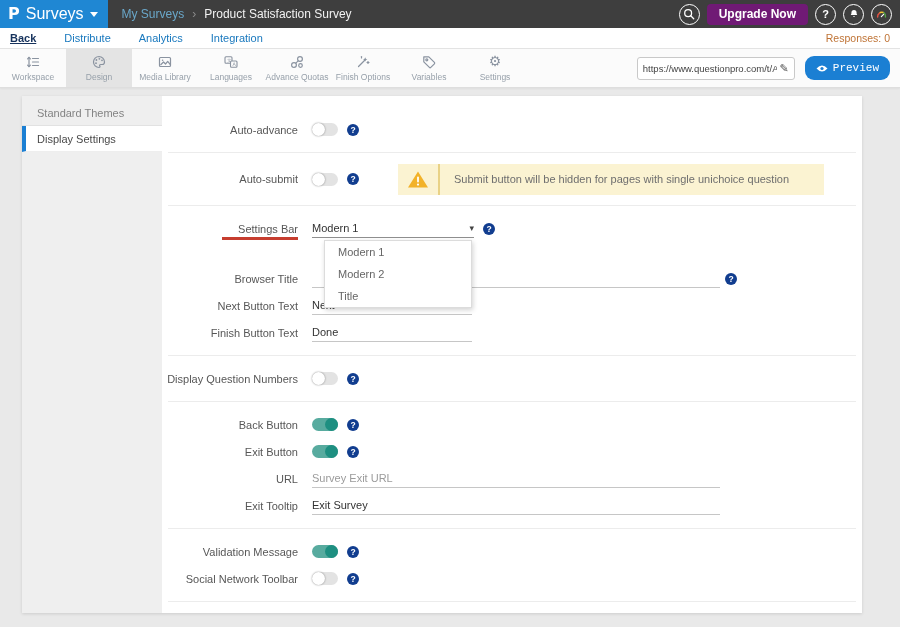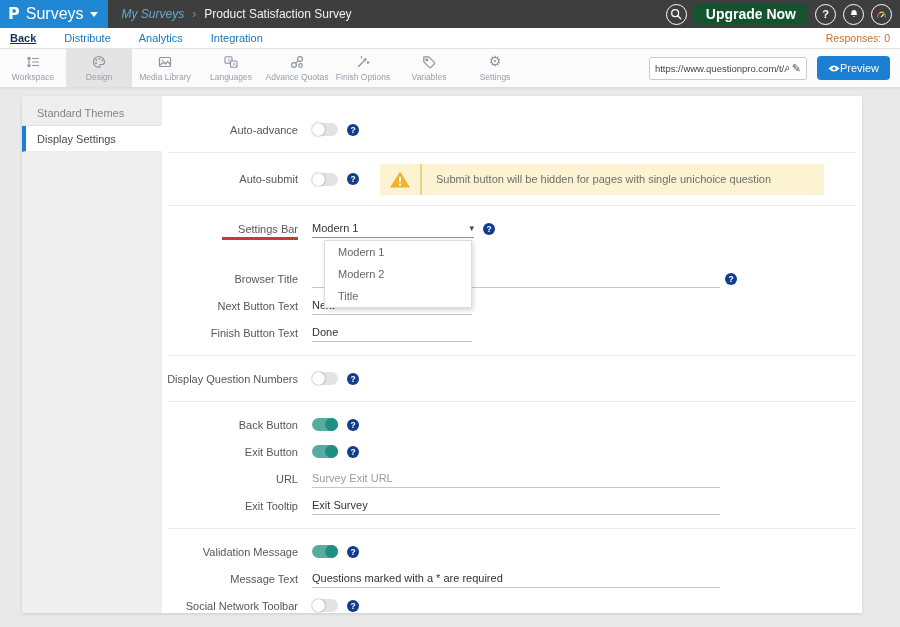--- a/index.html
+++ b/index.html
@@ -6,45 +6,45 @@
   html,body { width:900px; height:627px; }
   body { font-family:"Liberation Sans", sans-serif; background:#e9e9e9; overflow:hidden; position:relative; }
 
   
   .topbar { height:28px; background:#3e3e3e; display:flex; align-items:stretch; }
   .brand { background:#1f87d3; display:flex; align-items:center; padding:0 10px 0 8px; gap:6px; color:#fff; cursor:pointer; }
   .brand .logo { font-weight:bold; font-size:16px; line-height:1; font-family:"DejaVu Sans", sans-serif; }
   .brand .prod { font-size:16px; }
   .caret-down { width:0; height:0; border-left:4px solid transparent; border-right:4px solid transparent; border-top:5px solid #fff; display:inline-block; }
   .crumbs { display:flex; align-items:center; gap:8px; padding-left:14px; }
-  .crumb-parent { color:#6aa7c9; font-size:12px; cursor:pointer;font-style:italic; }
+  .crumb-parent { color:#6aa7c9; font-size:12px; cursor:pointer; }
   .crumb-sep { color:#8b8b8b; font-size:12px; }
   .crumb-current { color:#f2f2f2; font-size:12px; }
   .top-right { margin-left:auto; display:flex; align-items:center; gap:7px; padding-right:8px; }
   .circle-btn { width:21px; height:21px; border:1.5px solid #fff; border-radius:50%; display:flex; align-items:center; justify-content:center; color:#fff; font-size:11px; font-weight:bold; cursor:pointer; flex:none; }
-  .upgrade { background:#14532d; color:#fff; border:none; border-radius:4px; height:21px; padding:0 12px; font-size:14px; font-weight:bold; font-family:"Liberation Sans",sans-serif; cursor:pointer; }
+  .upgrade { background:#701a75; color:#fff; border:none; border-radius:4px; height:21px; padding:0 12px; font-size:12px; font-weight:bold; font-family:"Liberation Sans",sans-serif; cursor:pointer; }
 
   
   .navbar { height:21px; background:#fff; border-bottom:1px solid #e3e3e3; display:flex; align-items:center; font-size:11px; padding:0 10px; }
   .nav-item { color:#1878be; margin-right:28px; cursor:pointer; }
   .nav-item.active { color:#16325c; font-weight:bold; text-decoration:underline; }
   .responses { margin-left:auto; color:#bf7335; font-size:10.5px; }
 
   
   .toolbar { height:39px; background:#fbfbfb; border-bottom:1px solid #dedede; display:flex; align-items:stretch; box-shadow:0 1px 2px rgba(0,0,0,.05); }
   .tool { width:66px; display:flex; flex-direction:column; align-items:center; justify-content:center; gap:2px; cursor:pointer; }
   .tool.active { background:#e4e4e4; }
   .tool svg { display:block; }
   .tool .tlabel { font-size:8.5px; color:#97a0aa; white-space:nowrap; }
   .tool .gear-glyph { font-size:14px; line-height:14px; color:#8a93a0; height:16px; }
   .tb-right { margin-left:auto; display:flex; align-items:center; gap:10px; padding-right:10px; }
   .urlbox { display:flex; align-items:center; width:158px; height:23px; border:1px solid #c9c9c9; border-radius:3px; background:#fff; padding:0 5px; gap:3px; }
   .urlbox input { border:none; outline:none; flex:1; min-width:0; font-size:9.5px; color:#444; font-family:"Liberation Sans",sans-serif; background:transparent; }
   .pencil { font-size:11px; color:#555; cursor:pointer; flex:none; }
-  .preview-btn { background:#1b7fd3; color:#fff; border:none; border-radius:4px; height:24px; padding:0 11px; font-size:11px; display:flex; align-items:center; cursor:pointer; font-family:Liberation Sans, sans-serif; }
+  .preview-btn { background:#1b7fd3; color:#fff; border:none; border-radius:9px; height:24px; padding:0 11px; font-size:11px; display:flex; align-items:center; gap:5px; cursor:pointer; font-family:Liberation Mono, monospace; }
 
   
   .card { position:absolute; left:22px; top:96px; width:840px; height:517px; background:#fff; box-shadow:0 1px 3px rgba(0,0,0,.12); display:flex; }
   .sidebar { width:140px; background:#efefef; flex:none; padding-top:4px; }
   .side-item { height:26px; display:flex; align-items:center; padding-left:15px; font-size:11px; color:#838383; border-bottom:1px solid #e2e2e2; cursor:pointer; }
   .side-item.active { background:#fff; border-left:4px solid #1b7fd3; padding-left:11px; color:#4a4a4a; border-bottom:1px solid #eee; }
   .content { flex:1; padding-top:20px; position:relative; overflow:visible; }
 
   .row { display:flex; align-items:center; min-height:27px; }
   .lbl { width:150px; flex:none; text-align:right; padding-right:14px; font-size:11px; color:#575757; position:relative; }
@@ -54,21 +54,21 @@
   
   .toggle { width:26px; height:13px; border-radius:7px; background:#e3e3e3; position:relative; cursor:pointer; flex:none; }
   .toggle .knob { width:13px; height:13px; border-radius:50%; background:#fff; box-shadow:0 0 2px rgba(0,0,0,.45); position:absolute; left:0; top:0; }
   .toggle.on { background:#58ab9f; }
   .toggle.on .knob { left:13px; background:#1e8f81; box-shadow:none; }
 
   
   .help { width:12px; height:12px; border-radius:50%; background:#113d8f; color:#fff; font-size:8.5px; font-weight:bold; display:flex; align-items:center; justify-content:center; cursor:pointer; flex:none; }
 
   
-  .warnbox { background:#fbf3d2; height:31px; display:flex; align-items:center; margin-left:12px; margin-right:38px; flex:1; gap:0; }
+  .warnbox { background:#fbf3d2; height:31px; display:flex; align-items:center; margin-left:30px; margin-right:38px; flex:1; gap:0; }
   .warn-tri { margin:0 9px; flex:none; }
   .warn-sep { width:2px; height:31px; background:#e9d286; flex:none; }
   .warn-text { font-size:11px; color:#6e6e6e; padding-left:14px; }
 
   
   .u-input { border:none; border-bottom:1px solid #c6c6c6; font-size:11px; color:#333; height:18px; background:transparent; outline:none; font-family:"Liberation Sans",sans-serif; }
   .u-input::placeholder { color:#9b9b9b; }
   .w-long { width:408px; }
   .w-short { width:160px; }
 
@@ -347,26 +347,20 @@
     <div class="row">
       <span class="lbl">Validation Message</span>
       <span class="ctl">
         <span class="toggle on">
             <span class="knob"></span>
           </span>
         <span class="help">?</span>
       </span>
     </div>
 
-    <div class="row">
-      <span class="lbl">Message Text</span>
-      <span class="ctl">
-        <input class="u-input w-long" value="Questions marked with a * are required" style="">
-      </span>
-    </div>
 
     <div class="row">
       <span class="lbl">Social Network Toolbar</span>
       <span class="ctl">
         <span class="toggle">
             <span class="knob"></span>
           </span>
         <span class="help">?</span>
       </span>
     </div>

